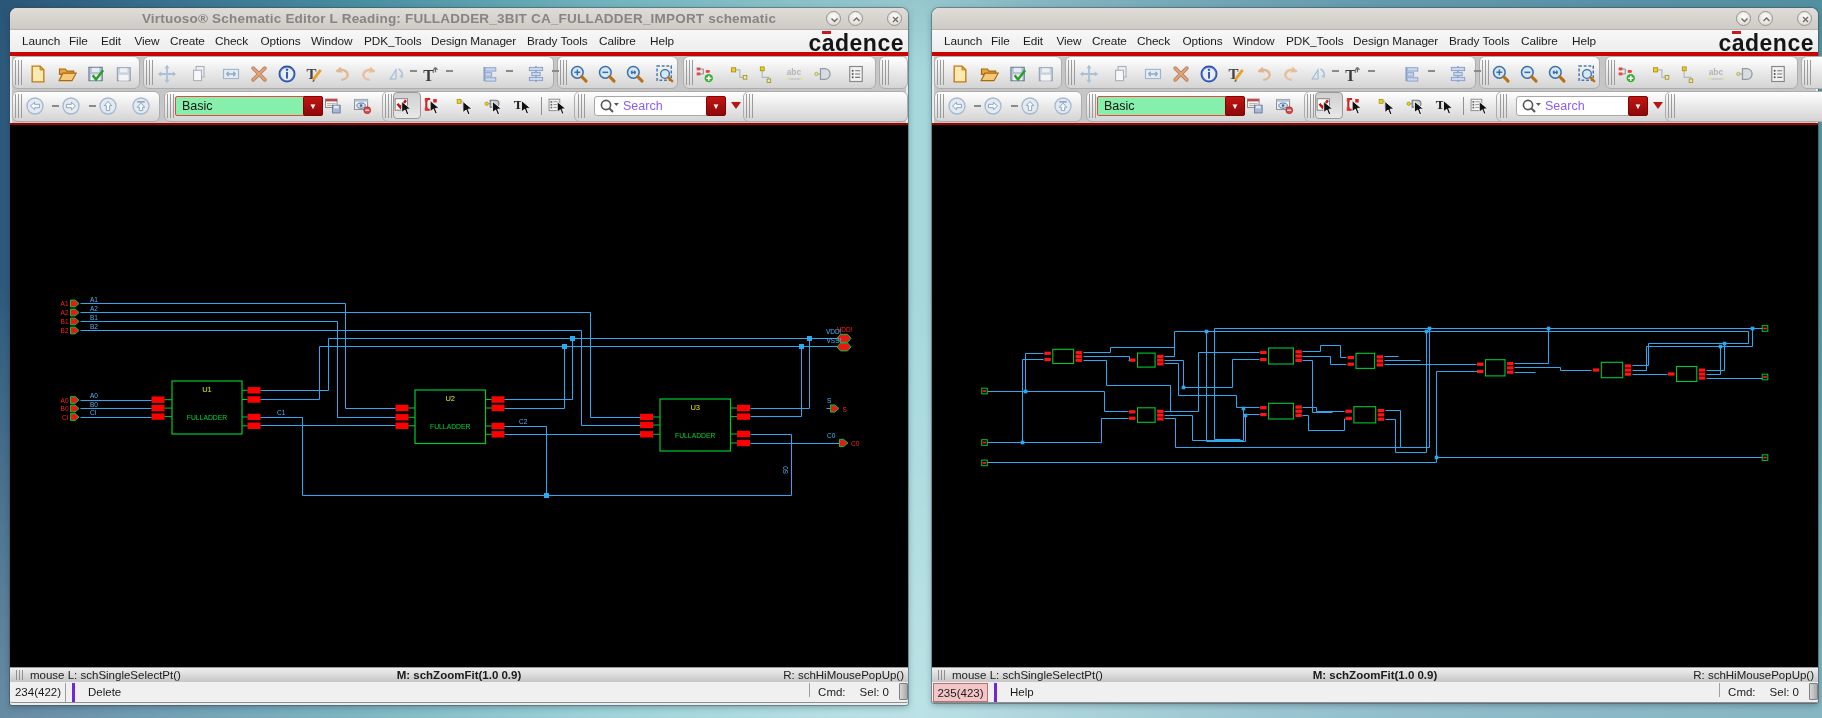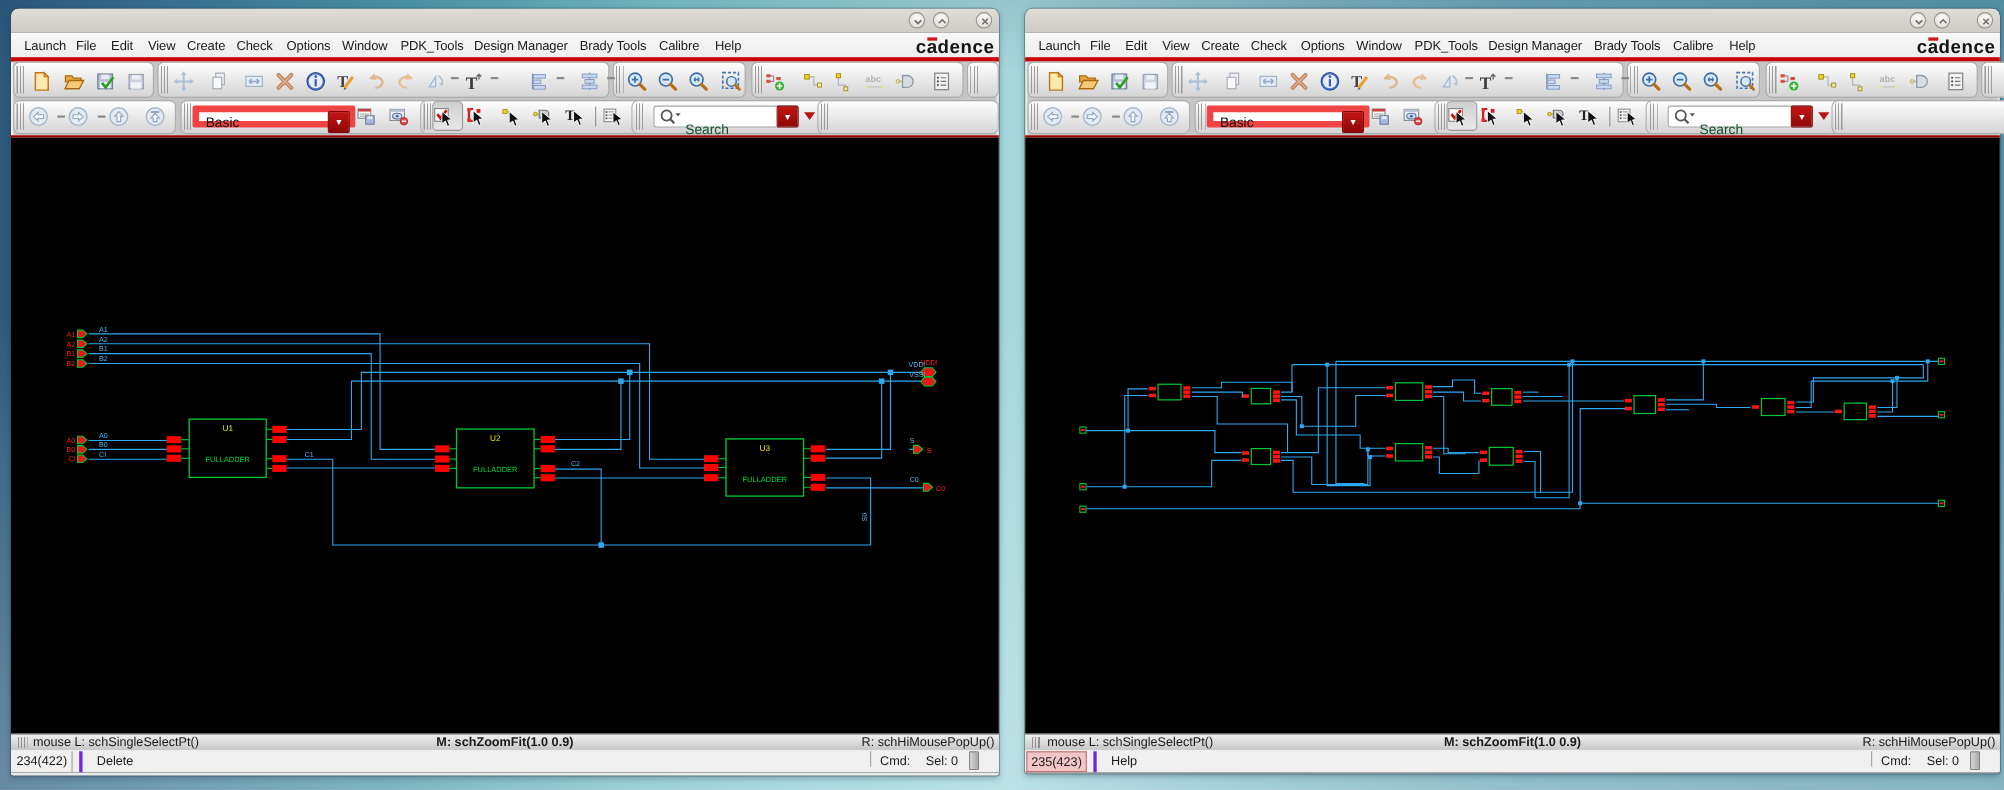--- a/index.html
+++ b/index.html
@@ -33,21 +33,21 @@
 }
 .wbtn svg { display:block; }
 .wspace { display:inline-block; width:17px; }
 .menu {
   position:absolute; left:0; top:22px; right:0; height:22px;
   background:linear-gradient(#f8f8f8,#ededed);
   font-size:11.8px; color:#1b1b1b; white-space:nowrap;
 }
 .mi { position:absolute; top:0; line-height:22px; letter-spacing:-0.1px; }
 .cadlogo {
-  position:absolute; right:4px; top:5px; font-size:17px; font-weight:bold; color:#151515;
+  position:absolute; right:4px; top:5px; font-size:23px; font-weight:bold; color:#151515;
   letter-spacing:.5px; font-family:"Liberation Sans",sans-serif; line-height:16px;
 }
 .cada { position:relative; }
 .cadbar { position:absolute; left:0.5px; top:1px; width:9px; height:2.8px; background:#cc1818; }
 .redline { position:absolute; left:0; top:44px; right:0; height:4px; background:#c80505; }
 .trow { position:absolute; left:2px; right:2px; background:#c6c6c6; }
 .trow1 { top:48px; height:35px; padding-top:1px; }
 .trow2 { top:83px; height:32px; }
 .tsec {
   position:absolute; border-radius:6px; border:1px solid #adadad;
@@ -56,35 +56,35 @@
 }
 .trow1 .tsec { top:1px; }
 .trow2 .tsec { top:0px; }
 .tbi { position:absolute; }
 .tbi svg { width:20px; height:20px; display:block; }
 .tbdash { position:absolute; width:7px; height:2px; background:#8a8a8a; }
 .grip {
   position:absolute; width:7px;
   background:repeating-linear-gradient(90deg, #9b9b9b 0 1px, transparent 1px 3px);
 }
-.combo { position:absolute; background:#ffffff; border:6px solid #ef4444; border-radius:2px; }
+.combo { position:absolute; background:#86efac; border:1px solid #ef4444; border-radius:2px; }
 .combotxt { position:absolute; left:6px; top:2px; font-size:12.5px; color:#111; }
 .combobtn {
   position:absolute; right:-1px; top:-1px; width:20px; height:20px;
   background:linear-gradient(#c41414,#8e0808); border-radius:2px; border:1px solid #7a0606;
   color:#fff; font-size:8px; text-align:center; line-height:19px;
 }
 .selbtn {
   position:absolute; width:28px; height:27px; border-radius:4px;
   background:linear-gradient(#d0d0d0,#e8e8e8); border:1px solid #9a9a9a;
 }
 .vsep { position:absolute; width:1px; height:18px; background:#909090; }
 .search { position:absolute; background:#fff; border:1px solid #a8a8a8; border-radius:3px; }
 .smagsvg { position:absolute; left:3px; top:0px; }
-.stxt { position:absolute; left:28px; top:14px; font-size:12.5px; color:#14532d; }
+.stxt { position:absolute; left:28px; top:2px; font-size:12.5px; color:#8b5cf6; }
 .sbtn {
   position:absolute; right:-1px; top:-1px; width:20px; height:20px;
   background:linear-gradient(#c41414,#8e0808); border-radius:2px; border:1px solid #7a0606;
   color:#fff; font-size:8px; text-align:center; line-height:19px;
 }
 .redtri {
   position:absolute; width:0; height:0;
   border-left:5.5px solid transparent; border-right:5.5px solid transparent;
   border-top:7px solid #b81414;
 }
@@ -110,33 +110,34 @@
   background:#f0f0f0; border-top:1px solid #c8c8c8; border-bottom:1px solid #8f8f8f;
   font-size:11.5px; color:#1a1a1a; border-radius:0 0 2px 2px;
 }
 .cell1 {
   position:absolute; left:1px; top:1px; width:55px; height:19px;
   border-right:1px solid #a0a0a0; text-align:center; line-height:19px;
 }
 .cell1.pink { background:#f2c6c6; border:1px solid #b87070; }
 .cell2 { position:absolute; left:62px; top:1px; height:19px; line-height:19px; padding-left:13px;
   border-left:3px solid #6d28d9; }
-.st2r { position:absolute; right:18px; top:1px; height:19px;margin-left:23px; }
+.st2r { position:absolute; right:0; top:1px; height:19px;margin-left:23px; }
 .vbar { display:inline-block; width:1px; height:14px; background:#a0a0a0; vertical-align:middle; margin-right:8px; }
 .cmdlbl { display:inline-block; vertical-align:top; line-height:19px; }
 .sellbl { display:inline-block; vertical-align:top; line-height:19px; margin-left:14px; margin-right:10px; }
 .mscroll {
   display:inline-block; width:9px; height:17px; vertical-align:top;
   background:linear-gradient(90deg,#d8d8d8,#a8a8a8); border:1px solid #808080; border-radius:1px;
 }
 </style></head>
 <body>
 
 <div class="win" style="left:10px;width:898px;height:697px">
   <div class="tbar">
+      <span class="ttext">Virtuoso® Schematic Editor L Reading: FULLADDER_3BIT CA_FULLADDER_IMPORT schematic</span>
     <span class="wbtns"><span class="wbtn"><svg width="15" height="15" viewBox="0 0 15 15">
             <path d="M4.5 6.5 L7.5 9.5 L10.5 6.5" stroke="#6f6b64" stroke-width="1.4" fill="none"></path>
           </svg></span><span class="wbtn"><svg width="15" height="15" viewBox="0 0 15 15">
             <path d="M4.5 9 L7.5 6 L10.5 9" stroke="#6f6b64" stroke-width="1.4" fill="none"></path>
           </svg></span><span class="wspace"></span><span class="wbtn"><svg width="15" height="15" viewBox="0 0 15 15">
             <path d="M5 5 L10 10 M10 5 L5 10" stroke="#6f6b64" stroke-width="1.4"></path>
           </svg></span></span>
   </div>
   <div class="menu">
       <span class="mi" style="left:12px">Launch</span>

